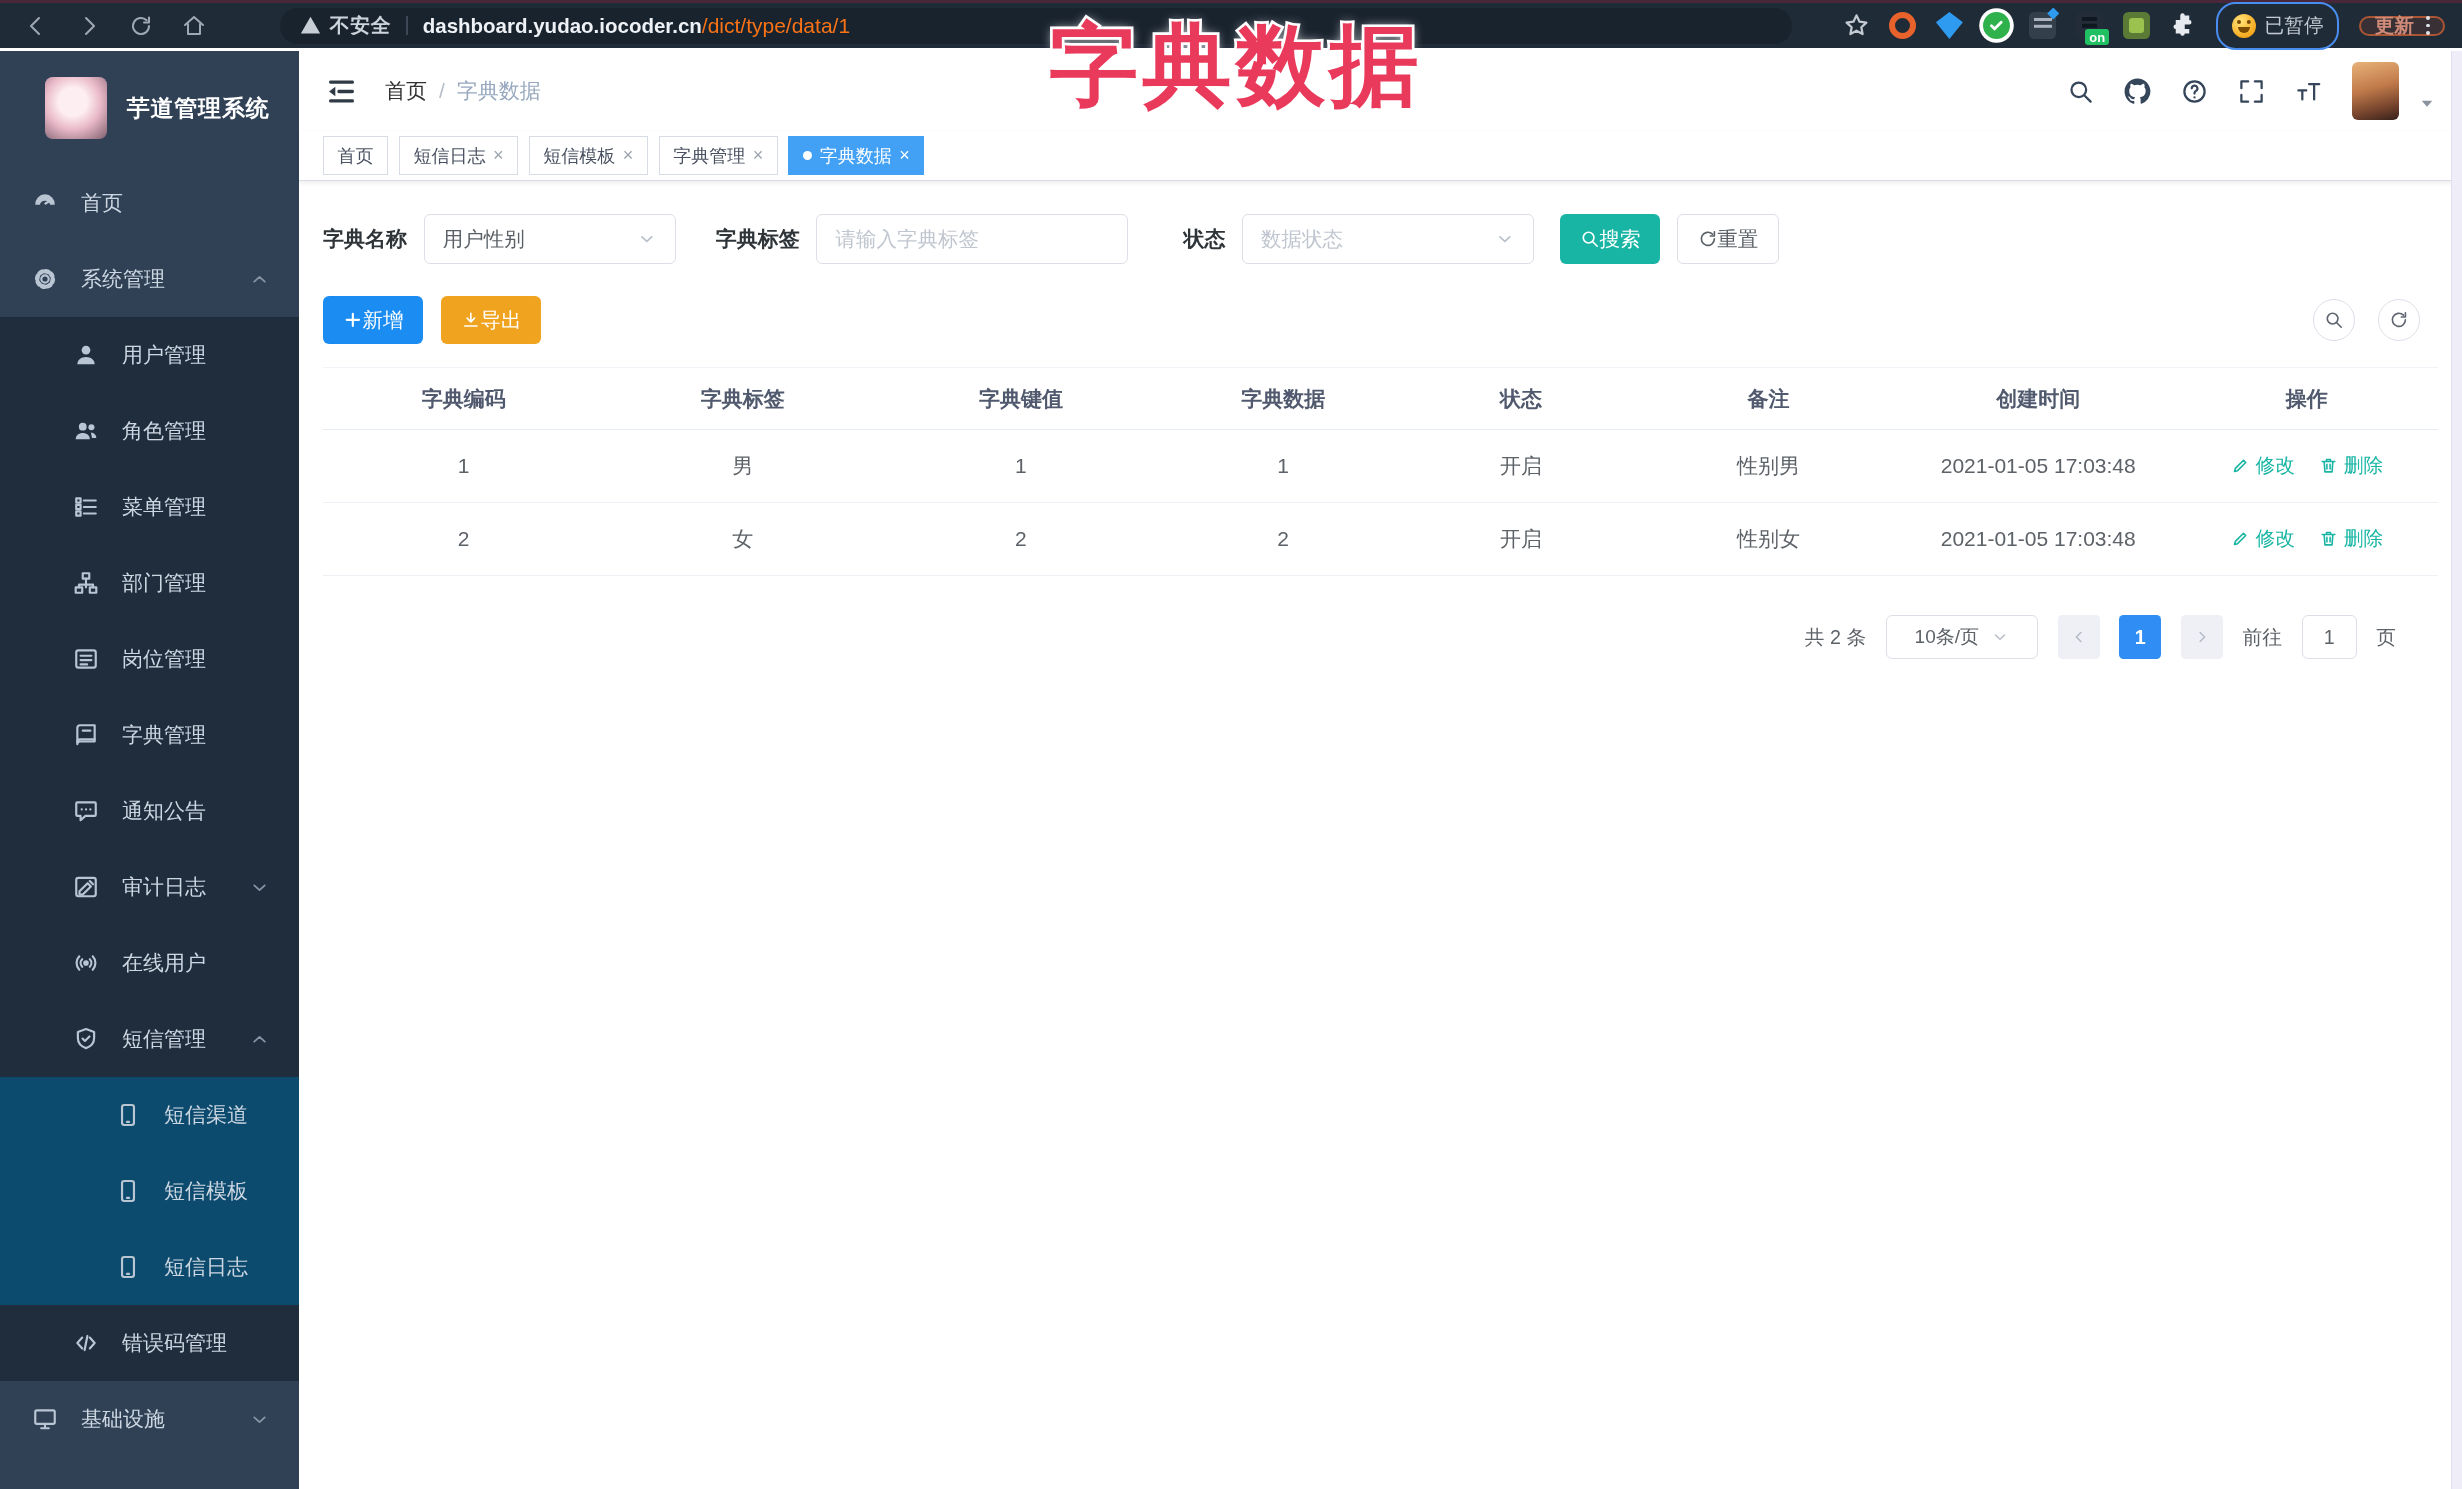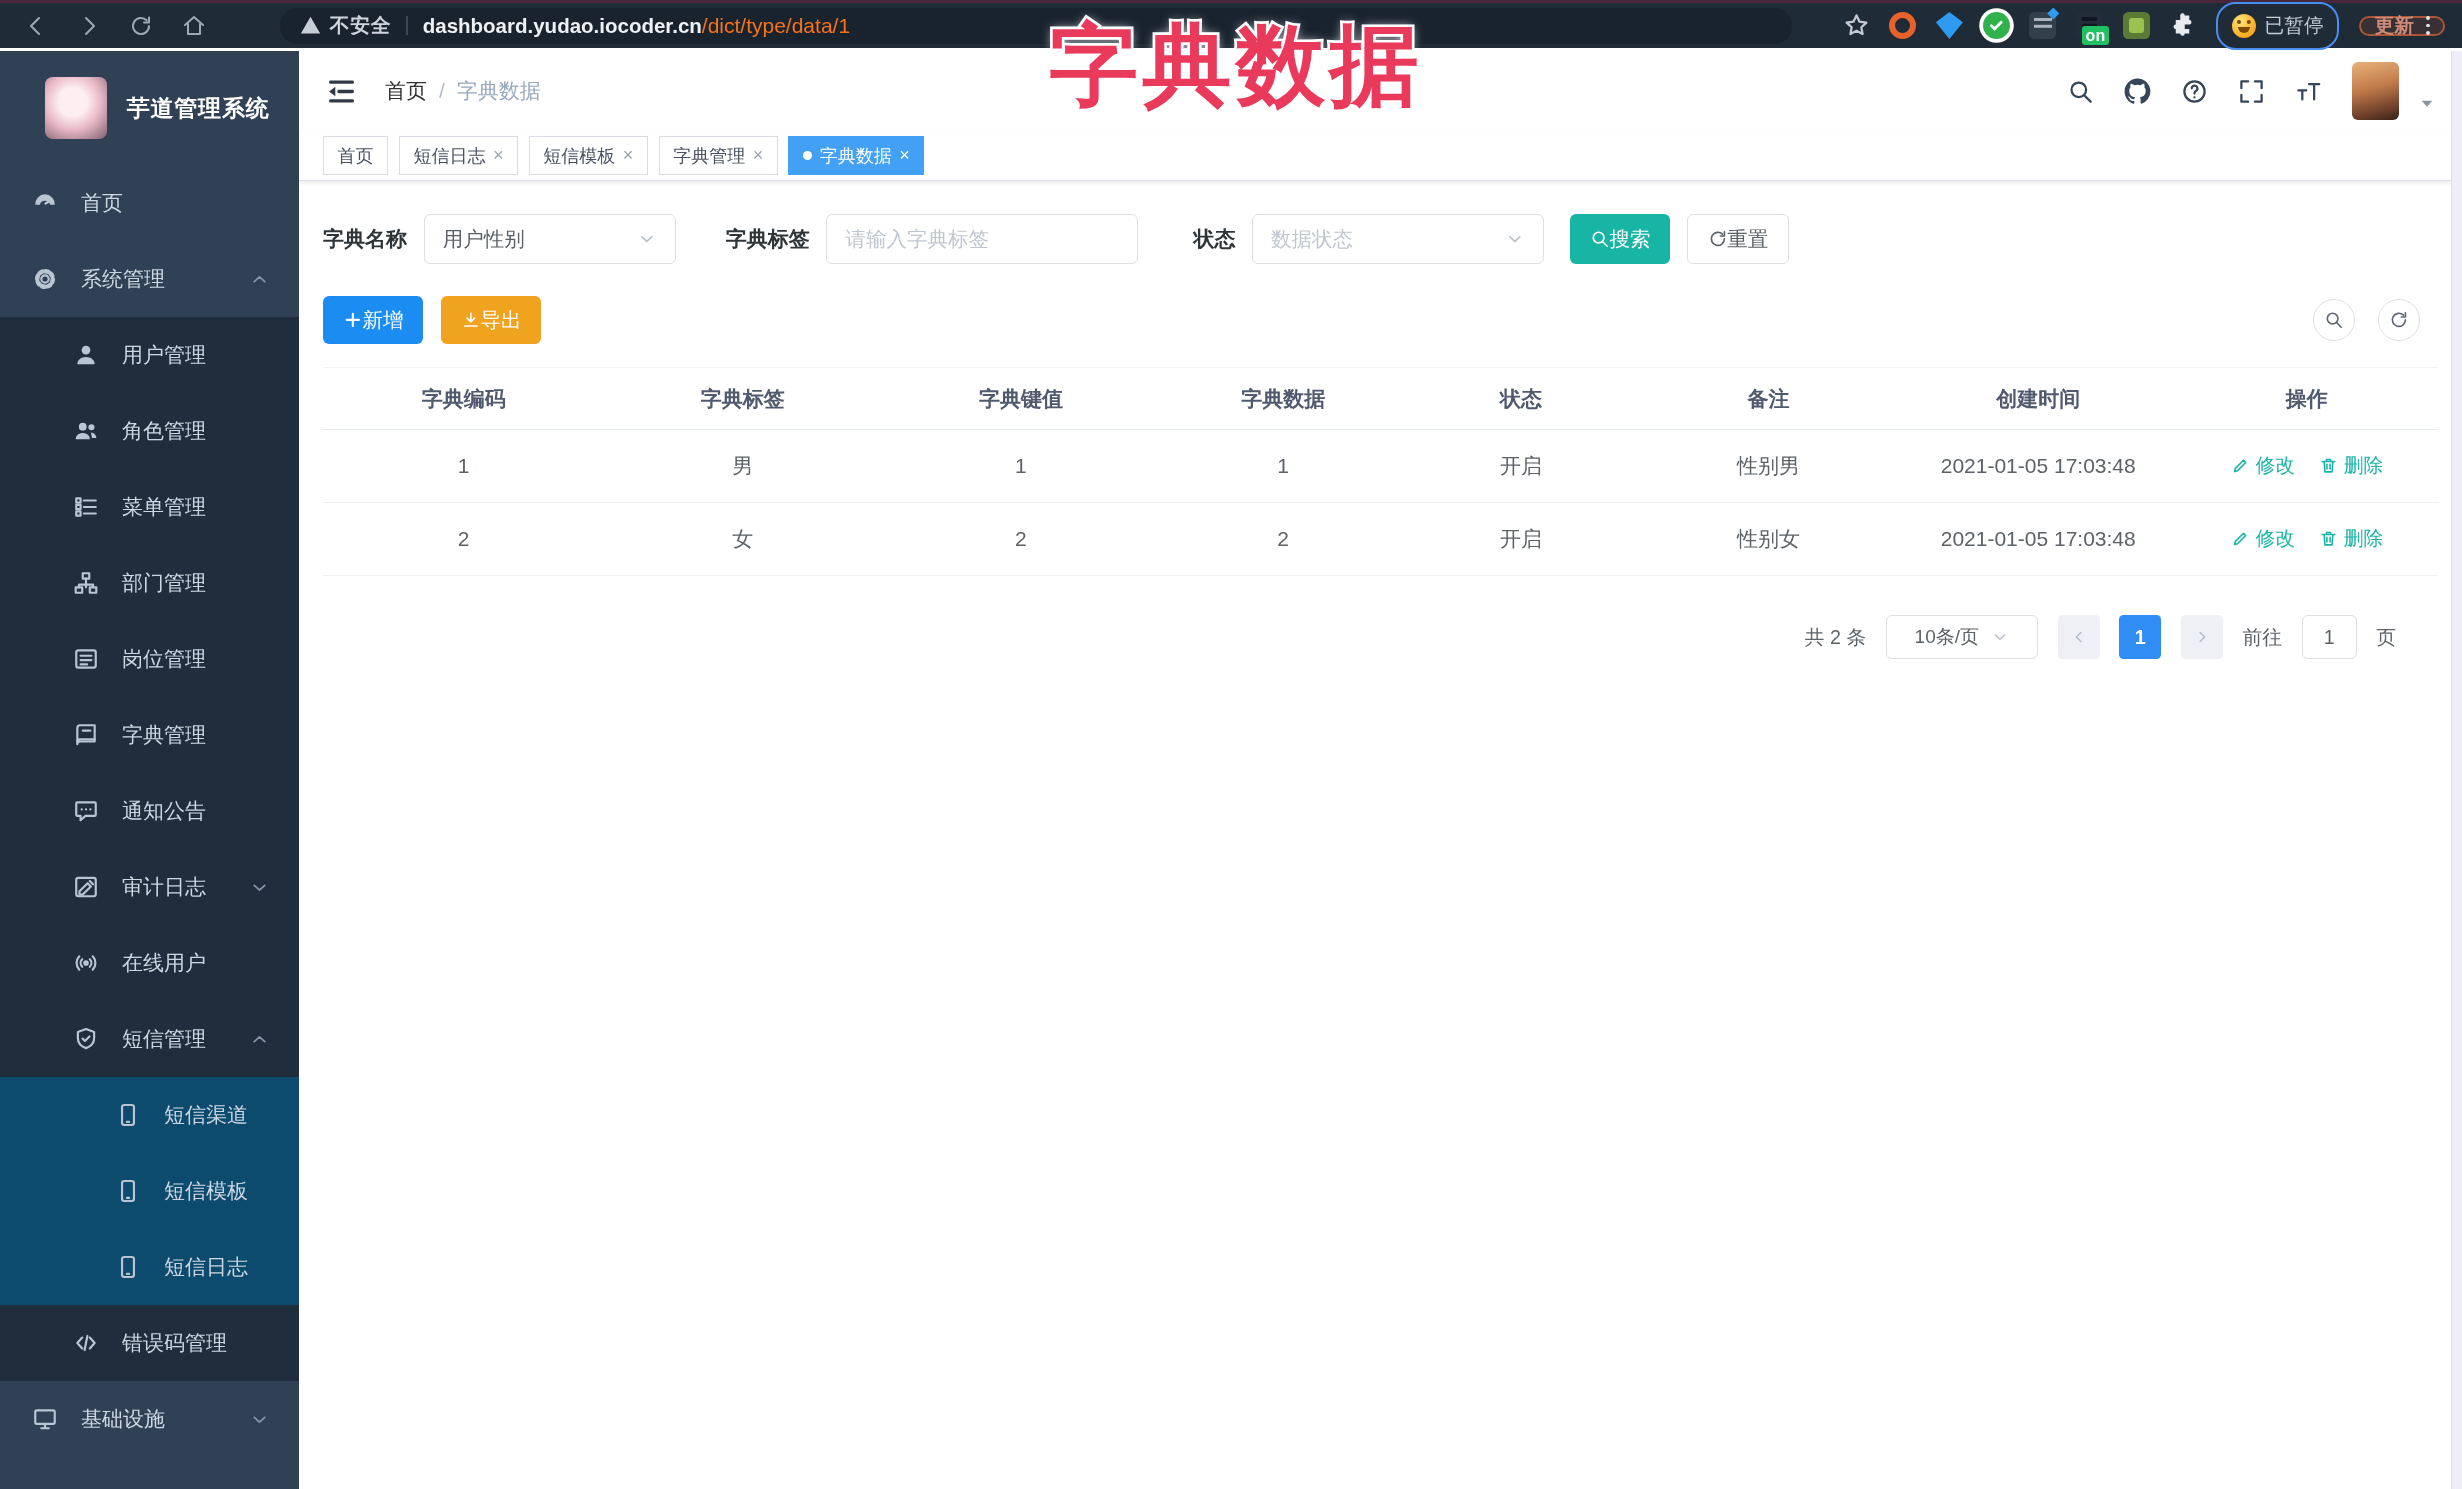--- a/index.html
+++ b/index.html
@@ -28,21 +28,21 @@
   .ext-orange { border:6.8px solid #e8622c; border-radius:50%; }
   .ext-gem  { background:#2e9bf0; clip-path:polygon(50% 0,100% 38%,50% 100%,0 38%); }
   .ext-check { background:#2fb24c; border-radius:50%; color:#fff; display:flex; align-items:center; justify-content:center; box-shadow:0 0 0 3.8px #fff; }
   .ext-check .ico { width:16.7px; height:16.7px; }
   .ext-toggle { background:#343f4c; border-radius:5.3px; }
   .ext-toggle::before { content:""; position:absolute; left:4.5px; right:4.5px; top:6px; height:3px; background:#aab3bd; box-shadow:0 6.8px 0 #aab3bd; }
   .ext-toggle::after { content:""; position:absolute; right:-3px; top:-4.5px; width:12px; height:12px; background:#2e9bf0; clip-path:polygon(50% 0,100% 50%,50% 100%,0 50%); }
   .ext-on { background:#232d39; border-radius:5.3px; }
   .ext-on::before { content:""; position:absolute; left:6px; right:6px; top:5.3px; height:3.8px; background:#0f1720; box-shadow:0 6.8px 0 #0f1720; }
   .on-badge { position:absolute; right:-6px; bottom:-6px; background:#21c063; color:#fff;
-    font-size:16px; font-weight:700; padding:1.5px 3.8px; border-radius:3px; line-height:1; }
+    font-size:13px; font-weight:700; padding:1.5px 3.8px; border-radius:3px; line-height:1; }
   .ext-leaf { background:#5a7a35; border-radius:5.3px; }
   .ext-leaf::after { content:""; position:absolute; inset:6px; background:#9bc14e; border-radius:3px; }
   .puzzle-ico { width:27px; height:27px; color:#e7ebef; }
   #pause-pill { height:48px; border:2.3px solid #4a8df0; border-radius:19.7px; display:flex;
     align-items:center; gap:9px; padding:0 13.6px; }
   .emoji-face { width:24px; height:24px; border-radius:50%;
     background:radial-gradient(circle at 35% 30%,#ffe37a,#f6a91e 70%); position:relative; }
   .emoji-face::before{content:"";position:absolute;left:5.3px;top:6.8px;width:3.8px;height:3.8px;border-radius:50%;
     background:#7a4a00;box-shadow:9.8px 0 0 #7a4a00;}
   .emoji-face::after{content:"";position:absolute;left:6px;bottom:4.5px;width:12px;height:6px;
@@ -94,21 +94,21 @@
   .tab-dot { width:9px; height:9px; border-radius:50%; background:#fff; }
 
   #content { padding:0 24px; }
 
   
   #filter-bar { margin-top:33px; display:flex; align-items:center; }
   .f-label { font-size:21px; font-weight:700; color:#2f3438; margin-right:16.7px; white-space:nowrap; }
   .ctl { height:50px; border:1.5px solid #dcdfe6; border-radius:6px; background:#fff;
     display:flex; align-items:center; padding:0 18px; font-size:20.5px; }
   .ctl .caret { width:19.7px; height:19.7px; color:#b9bfc8; margin-left:auto; }
-  .sel-name { width:252px; margin-right:50px; }
+  .sel-name { width:252px; margin-right:40px; }
   .sel-name .val { color:#5a6066; }
   .txt-input { width:312px; margin-right:55px; border:1.5px solid #dcdfe6; border-radius:6px;
     height:50px; padding:0 18px; font-size:20.5px; color:#5a6066; outline:none; }
   .txt-input::placeholder { color:#c0c6cf; }
   .sel-status { width:292px; margin-right:26px; }
   .sel-status .val { color:#c0c6cf; }
   .btn { height:50px; border-radius:6px; display:inline-flex; align-items:center; 
     font-size:20.5px; padding:0 19.7px; cursor:pointer; border:none; white-space:nowrap; }
   .btn .ico { width:19.7px; height:19.7px; }
   #btn-search { background:#18b5a4; color:#fff; }

